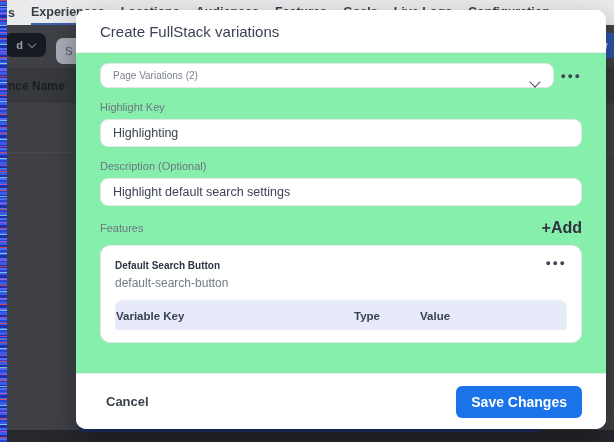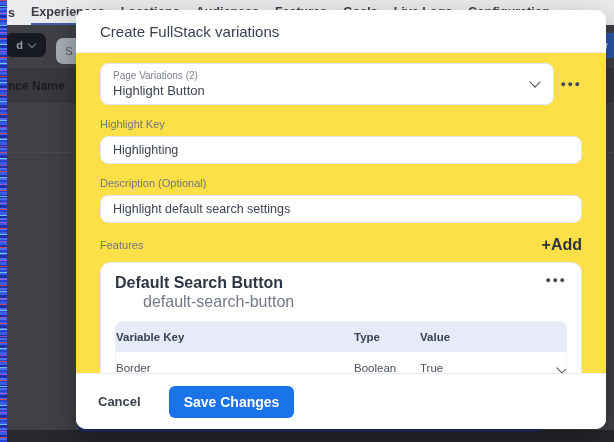--- a/index.html
+++ b/index.html
@@ -49,50 +49,50 @@
   .row-sep{position:absolute;left:0;top:152px;width:614px;height:1px;background:#47494e;z-index:1;}
   .bottom-strip{position:absolute;left:0;top:430px;width:614px;height:12px;background:#26282e;z-index:1;}
   .modal-under-shadow{position:absolute;left:78px;top:426px;width:465px;height:6px;background:#1f3066;border-radius:0 0 6px 6px;z-index:4;}
   
   .modal{
     position:absolute;left:76px;top:10px;width:530px;height:419px;background:#fff;border-radius:10px;
     box-shadow:0 12px 30px rgba(0,0,0,.35);z-index:5;display:flex;flex-direction:column;overflow:hidden;
   }
   .modal-header{flex:none;height:42px;display:flex;align-items:center;padding:0 24px;background:#fff;}
   .modal-title{font-size:15px;font-weight:500;color:#3a4252;}
-  .modal-body{flex:1;background:#fde047;border-top:1px solid #eceef2;padding:10px 24px 0;overflow:hidden;}
+  .modal-body{flex:1;background:#86efac;border-top:1px solid #eceef2;padding:10px 24px 0;overflow:hidden;}
   .select-row{display:flex;align-items:center;gap:6px;}
   .select-box{flex:1;background:#fff;border:1px solid #e2e5ec;border-radius:8px;padding:5px 12px;position:relative;cursor:pointer;}
   .select-label{font-size:10px;color:#7c8290;line-height:13px;}
   .select-value{font-size:13px;color:#3c4352;line-height:16px;margin-top:1px;}
   .chev{width:7px;height:7px;border-right:1.6px solid #4a5160;border-bottom:1.6px solid #4a5160;transform:rotate(45deg);display:inline-block;}
   .select-chev{position:absolute;right:14px;top:14px;}
   .ellipsis{color:#3f4654;font-size:9px;letter-spacing:1.5px;font-weight:700;width:22px;text-align:center;cursor:pointer;line-height:10px;}
   .field-label{margin:13px 0 6px;font-size:11px;color:#6f7582;}
   .text-input{
     display:block;background:#fff;border:1px solid #e2e5ec;border-radius:8px;height:28px;width:100%;
     padding:0 12px;font-size:12.5px;color:#3c4352;box-sizing:border-box;outline:none;
     font-family:"Liberation Sans",sans-serif;
   }
   .features-row{display:flex;justify-content:space-between;align-items:center;margin:13px 0 8px;}
   .features-label{font-size:11px;color:#6f7582;}
   .add-link{font-size:16px;font-weight:700;color:#2e3440;cursor:pointer;}
   .feature-card{background:#fff;border:1px solid #e5e8ee;border-radius:10px;padding:12px 14px;}
   .card-head{display:flex;justify-content:space-between;align-items:flex-start;}
-  .card-title{font-size:16px;font-weight:700;color:#2e3543;line-height:15px;}
-  .card-key{font-size:16px;color:#737988;margin-top:3px;margin-left:28px;}
+  .card-title{font-size:10px;font-weight:700;color:#2e3543;line-height:15px;}
+  .card-key{font-size:12px;color:#737988;margin-top:3px;}
   .var-table{margin-top:10px;border:1px solid #edeff4;border-bottom:none;border-radius:7px 7px 0 0;overflow:hidden;}
   .vt-header{display:flex;align-items:center;background:#e7eaf8;height:29px;font-size:11.5px;font-weight:700;color:#3a4150;}
   .vt-row{display:flex;align-items:center;background:#fff;border-top:1px solid #eceef2;height:31px;font-size:11.5px;color:#4a5160;}
   .col-key{flex:1;}
   .col-type{width:66px;flex:none;}
   .col-value{width:146px;flex:none;display:flex;align-items:center;justify-content:space-between;box-sizing:border-box;}
   .modal-footer{
     flex:none;height:55px;background:#fff;border-top:1px solid #e8eaef;
-    display:flex;align-items:center;justify-content:flex-start;gap:22px;padding:0 16px;
+    display:flex;align-items:center;justify-content:space-between;gap:30px;padding:0 24px;
   }
   .cancel-btn{font-size:13px;font-weight:700;color:#3a414e;background:none;border:none;cursor:pointer;font-family:"Liberation Sans",sans-serif;}
   .save-btn{
     background:#1a73e8;color:#fff;font-weight:700;font-size:14px;padding:8px 15px;border-radius:6px;border:none;cursor:pointer;
     font-family:"Liberation Sans",sans-serif;
   }
 </style>
 </head>
 <body>
 
@@ -134,21 +134,20 @@
 
   <div class="modal-header">
     <span class="modal-title">Create FullStack variations</span>
   </div>
 
   <div class="modal-body">
 
     <div class="select-row">
       <div class="select-box">
         <div class="select-label">Page Variations (2)</div>
-        <div class="select-value">Highlight Button</div>
         <span class="chev select-chev"></span>
       </div>
       <div class="ellipsis">●●●</div>
     </div>
 
     <div class="field-label">Highlight Key</div>
     <input class="text-input" type="text" value="Highlighting" style="">
 
     <div class="field-label">Description (Optional)</div>
     <input class="text-input" type="text" value="Highlight default search settings" style="">
@@ -167,28 +166,20 @@
         <div class="ellipsis">●●●</div>
       </div>
 
       <div class="var-table">
         <div class="vt-header">
           <span class="col-key">Variable Key</span>
           <span class="col-type">Type</span>
           <span class="col-value">Value</span>
         </div>
 
-        <div class="vt-row">
-          <span class="col-key">Border</span>
-          <span class="col-type">Boolean</span>
-          <span class="col-value">
-            <span>True</span>
-            <span class="chev"></span>
-          </span>
-        </div>
 
       </div>
     </div>
 
   </div>
 
   <div class="modal-footer">
     <button class="cancel-btn">Cancel</button>
     <button class="save-btn">Save Changes</button>
   </div>

